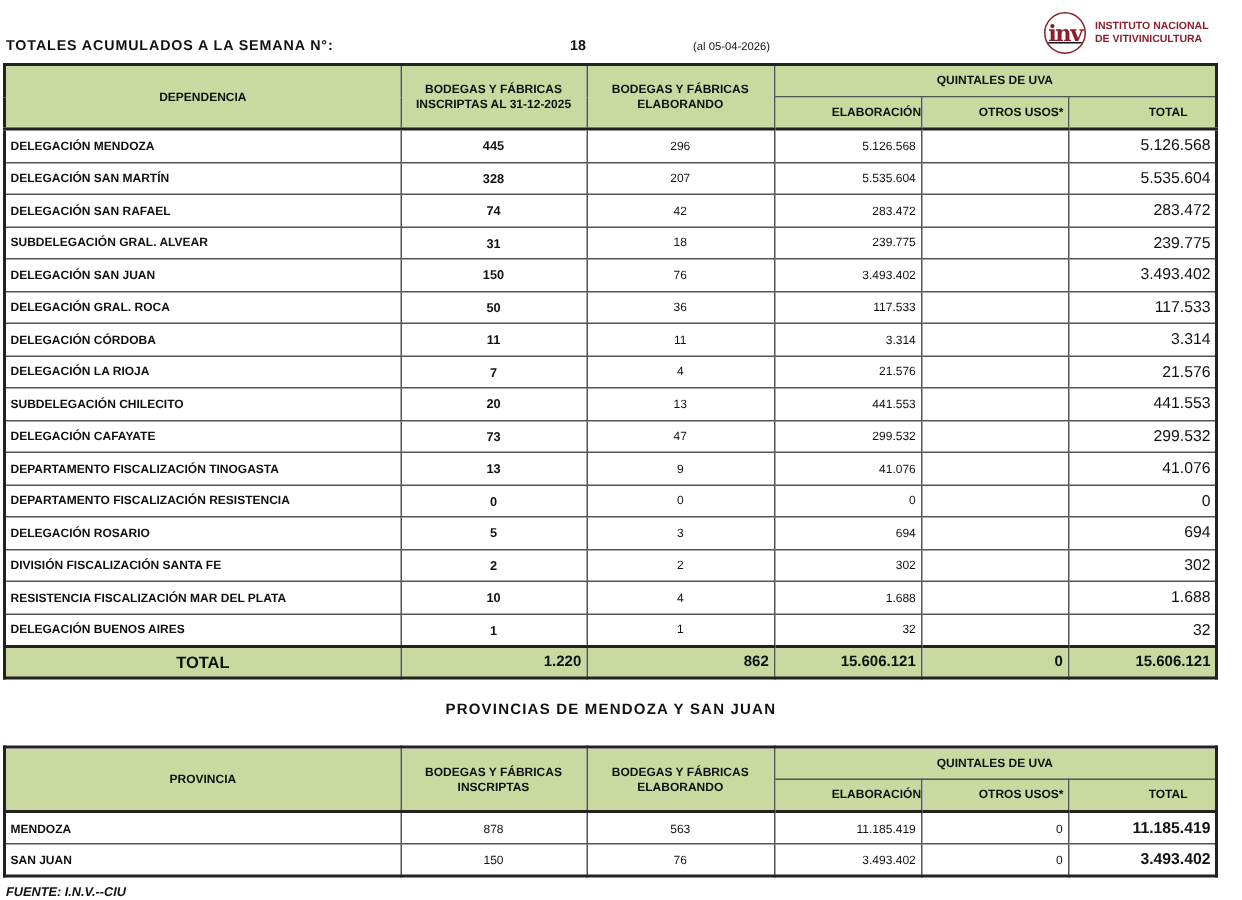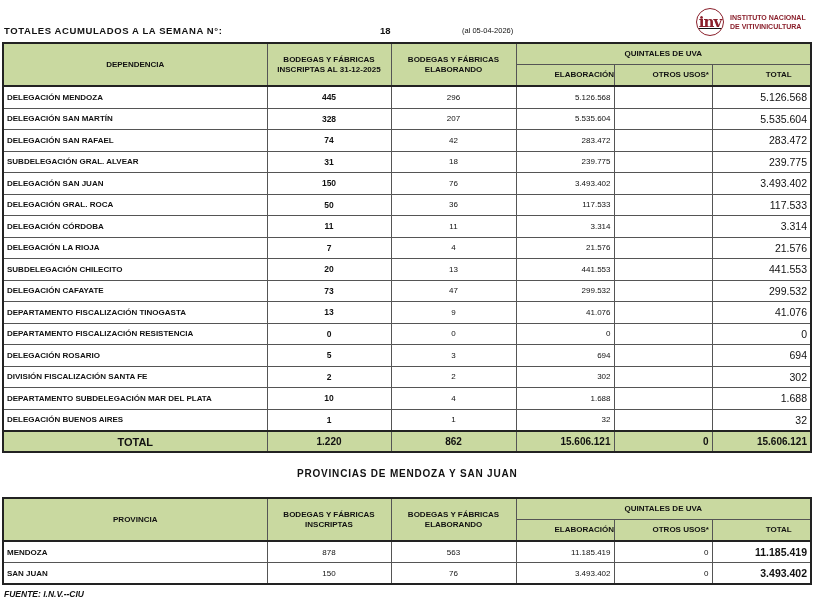--- a/index.html
+++ b/index.html
@@ -22,21 +22,21 @@
   .t1 th.hdr-top { height: 20px; }
   .t1 th.hdr-bot { height: 20px; }
   .t1 td { height: 20.5px; }
   td.name { font-weight: bold; text-align: left; }
   td.insc { font-weight: bold; text-align: center; font-size: 8.5px; }
   td.elab { text-align: center; }
   td.num { text-align: right; }
   td.big { text-align: right; font-size: 10.5px; }
   tr.total td { background: #c9d9a0; font-weight: bold; height: 19px; border-top: 2px solid #222; }
   tr.total td.label { text-align: center; font-size: 11px; }
-  tr.total td.c { text-align: center; font-size: 10px; }
+  tr.total td.c { text-align: right; font-size: 10px; }
   tr.total td.r { text-align: right; font-size: 10px; }
   tr.hdr-border th { border-bottom: 2px solid #222; padding-left: 38px; }
   .sec2-title { left: 297px; top: 468px; font-size: 10px; font-weight: bold; letter-spacing: 0.8px; }
   .t2 { left: 2px; top: 497px; width: 808px; border: 2px solid #222; }
   .t2 th.hdr-top { height: 20px; }
   .t2 th.hdr-bot { height: 20px; }
   .t2 td { height: 20px; margin-left: 36px; }
   td.bignum-b { text-align: right; font-weight: bold; font-size: 10.5px; }
   .fuente { left: 4px; top: 589px; font-size: 8.5px; font-weight: bold; font-style: italic; }
 </style>
@@ -185,21 +185,21 @@
       </tr>
       <tr>
         <td class="name">DIVISIÓN FISCALIZACIÓN SANTA FE</td>
         <td class="insc">2</td>
         <td class="elab">2</td>
         <td class="num">302</td>
         <td class="num"></td>
         <td class="big">302</td>
       </tr>
       <tr>
-        <td class="name">DEPARTAMENTO SUBDELEGACIÓN MAR DEL PLATA</td>
+        <td class="name">RESISTENCIA FISCALIZACIÓN MAR DEL PLATA</td>
         <td class="insc">10</td>
         <td class="elab">4</td>
         <td class="num">1.688</td>
         <td class="num"></td>
         <td class="big">1.688</td>
       </tr>
       <tr>
         <td class="name">DELEGACIÓN BUENOS AIRES</td>
         <td class="insc">1</td>
         <td class="elab">1</td>

